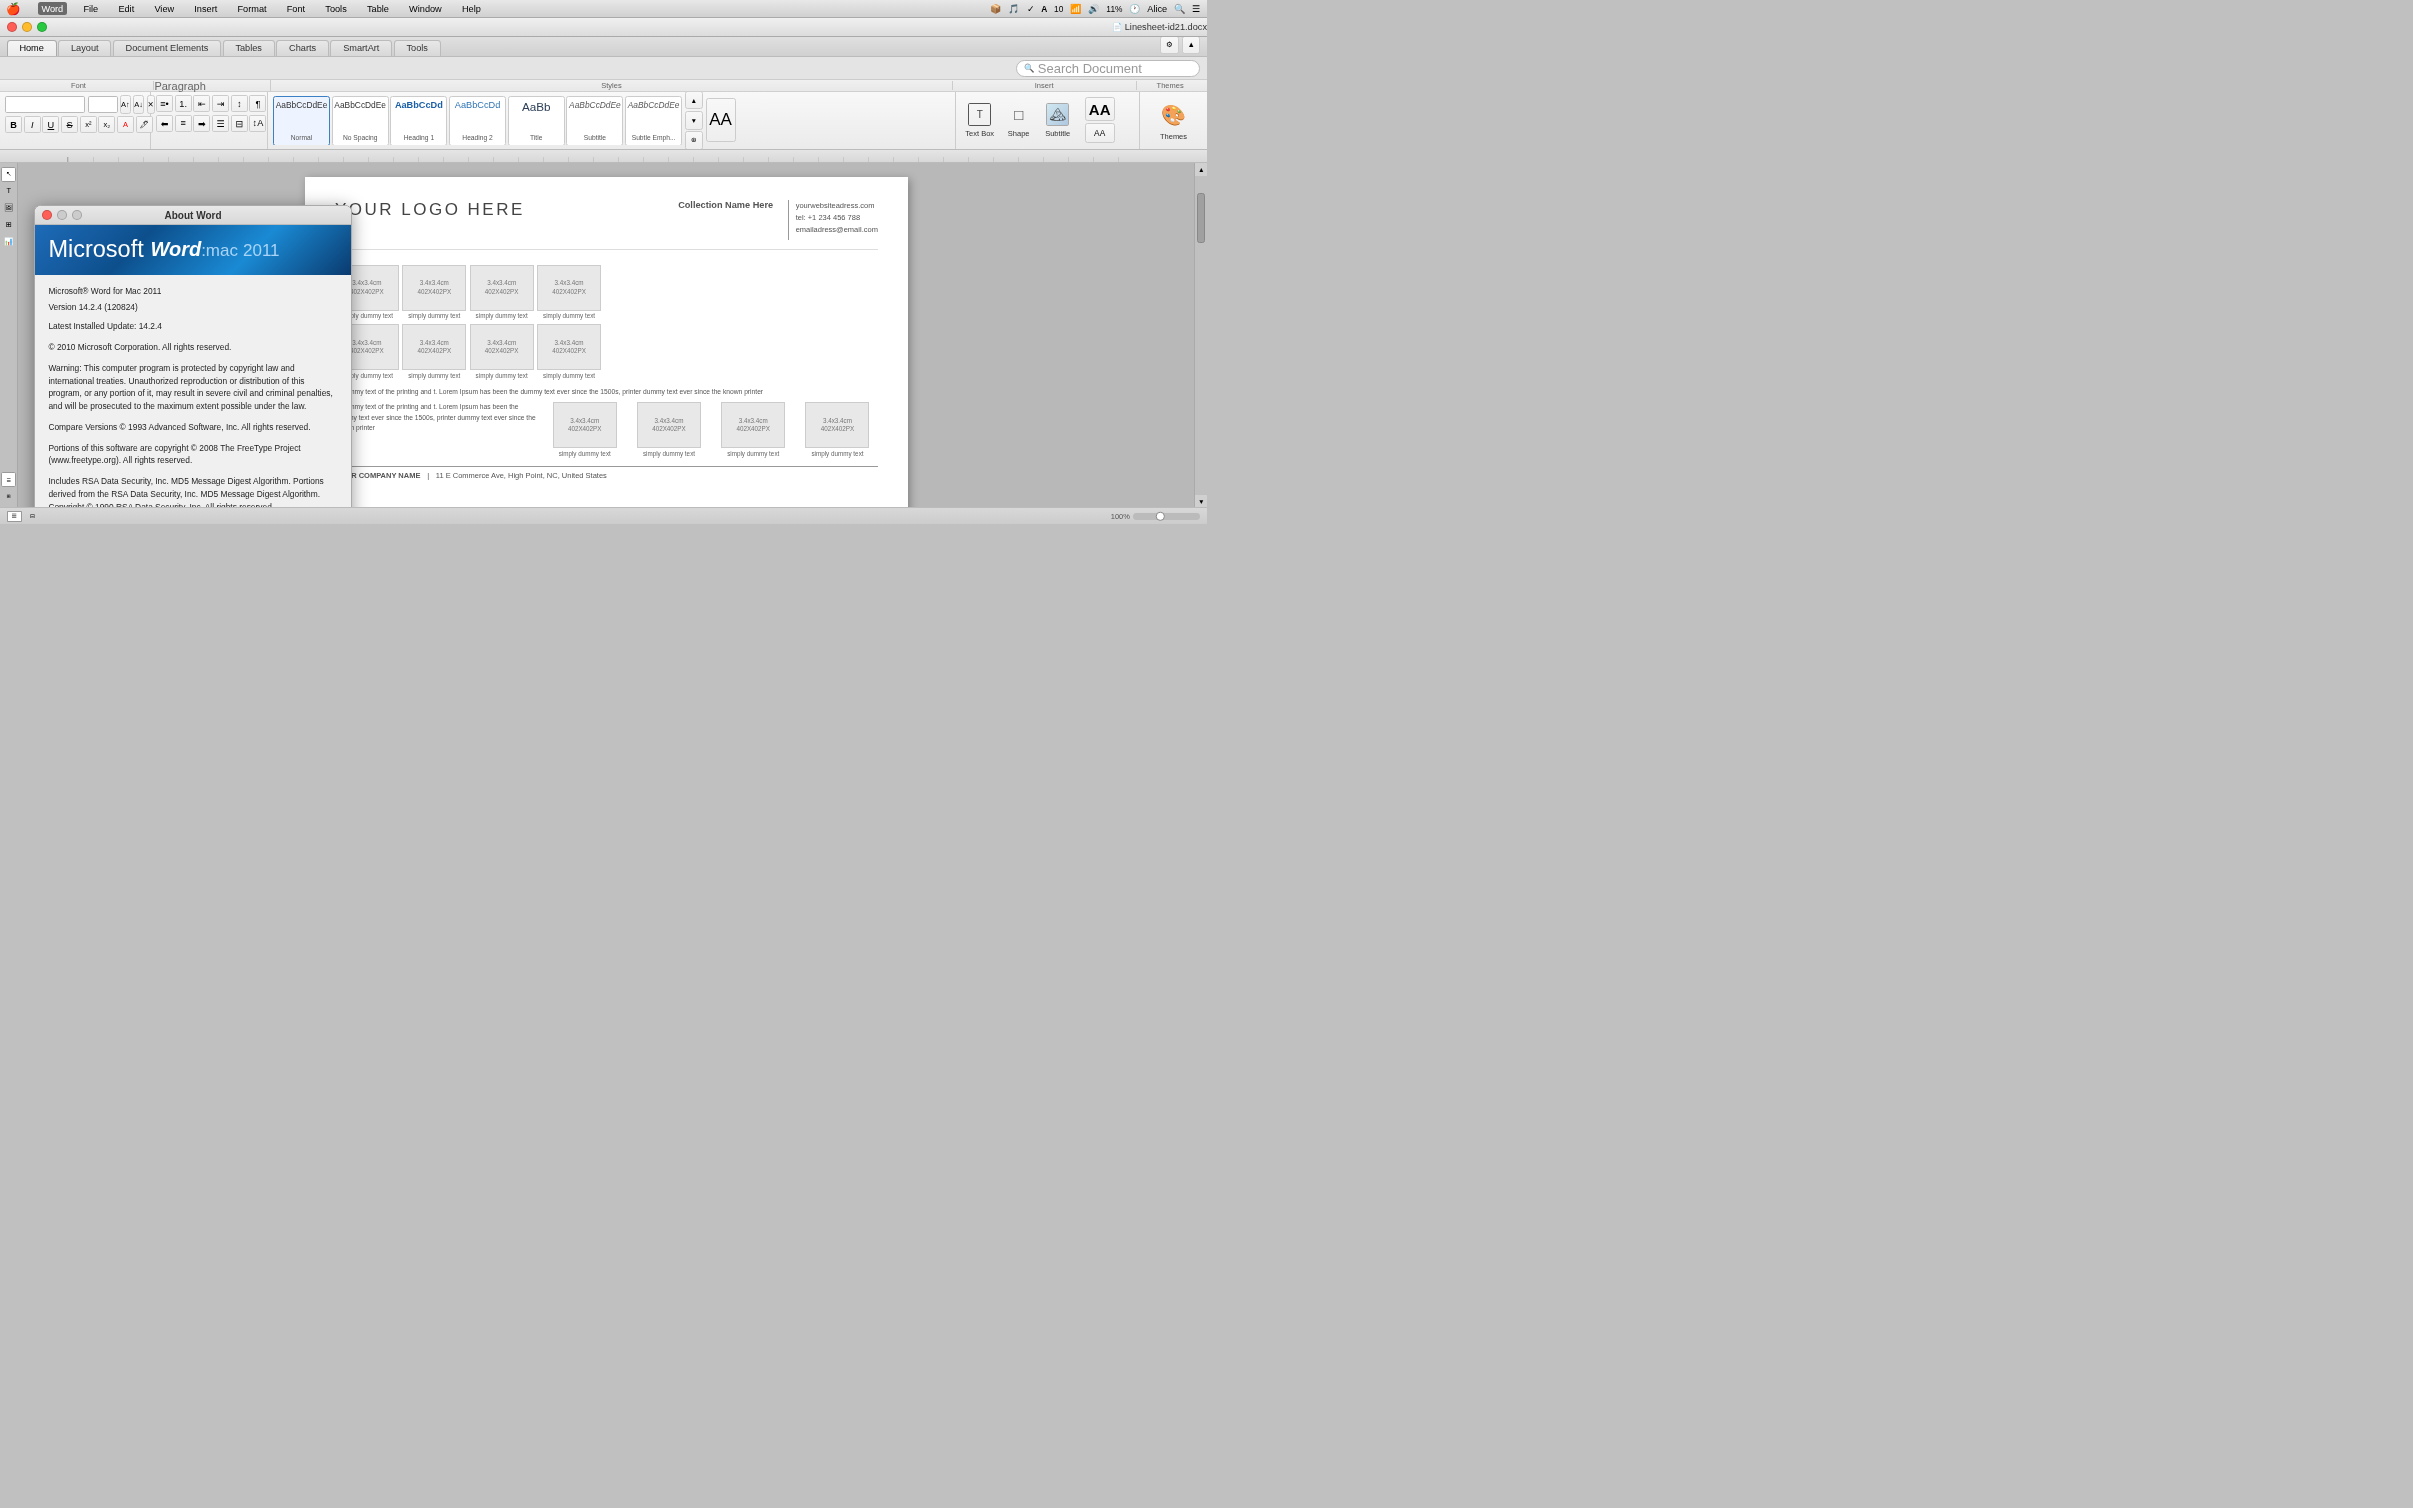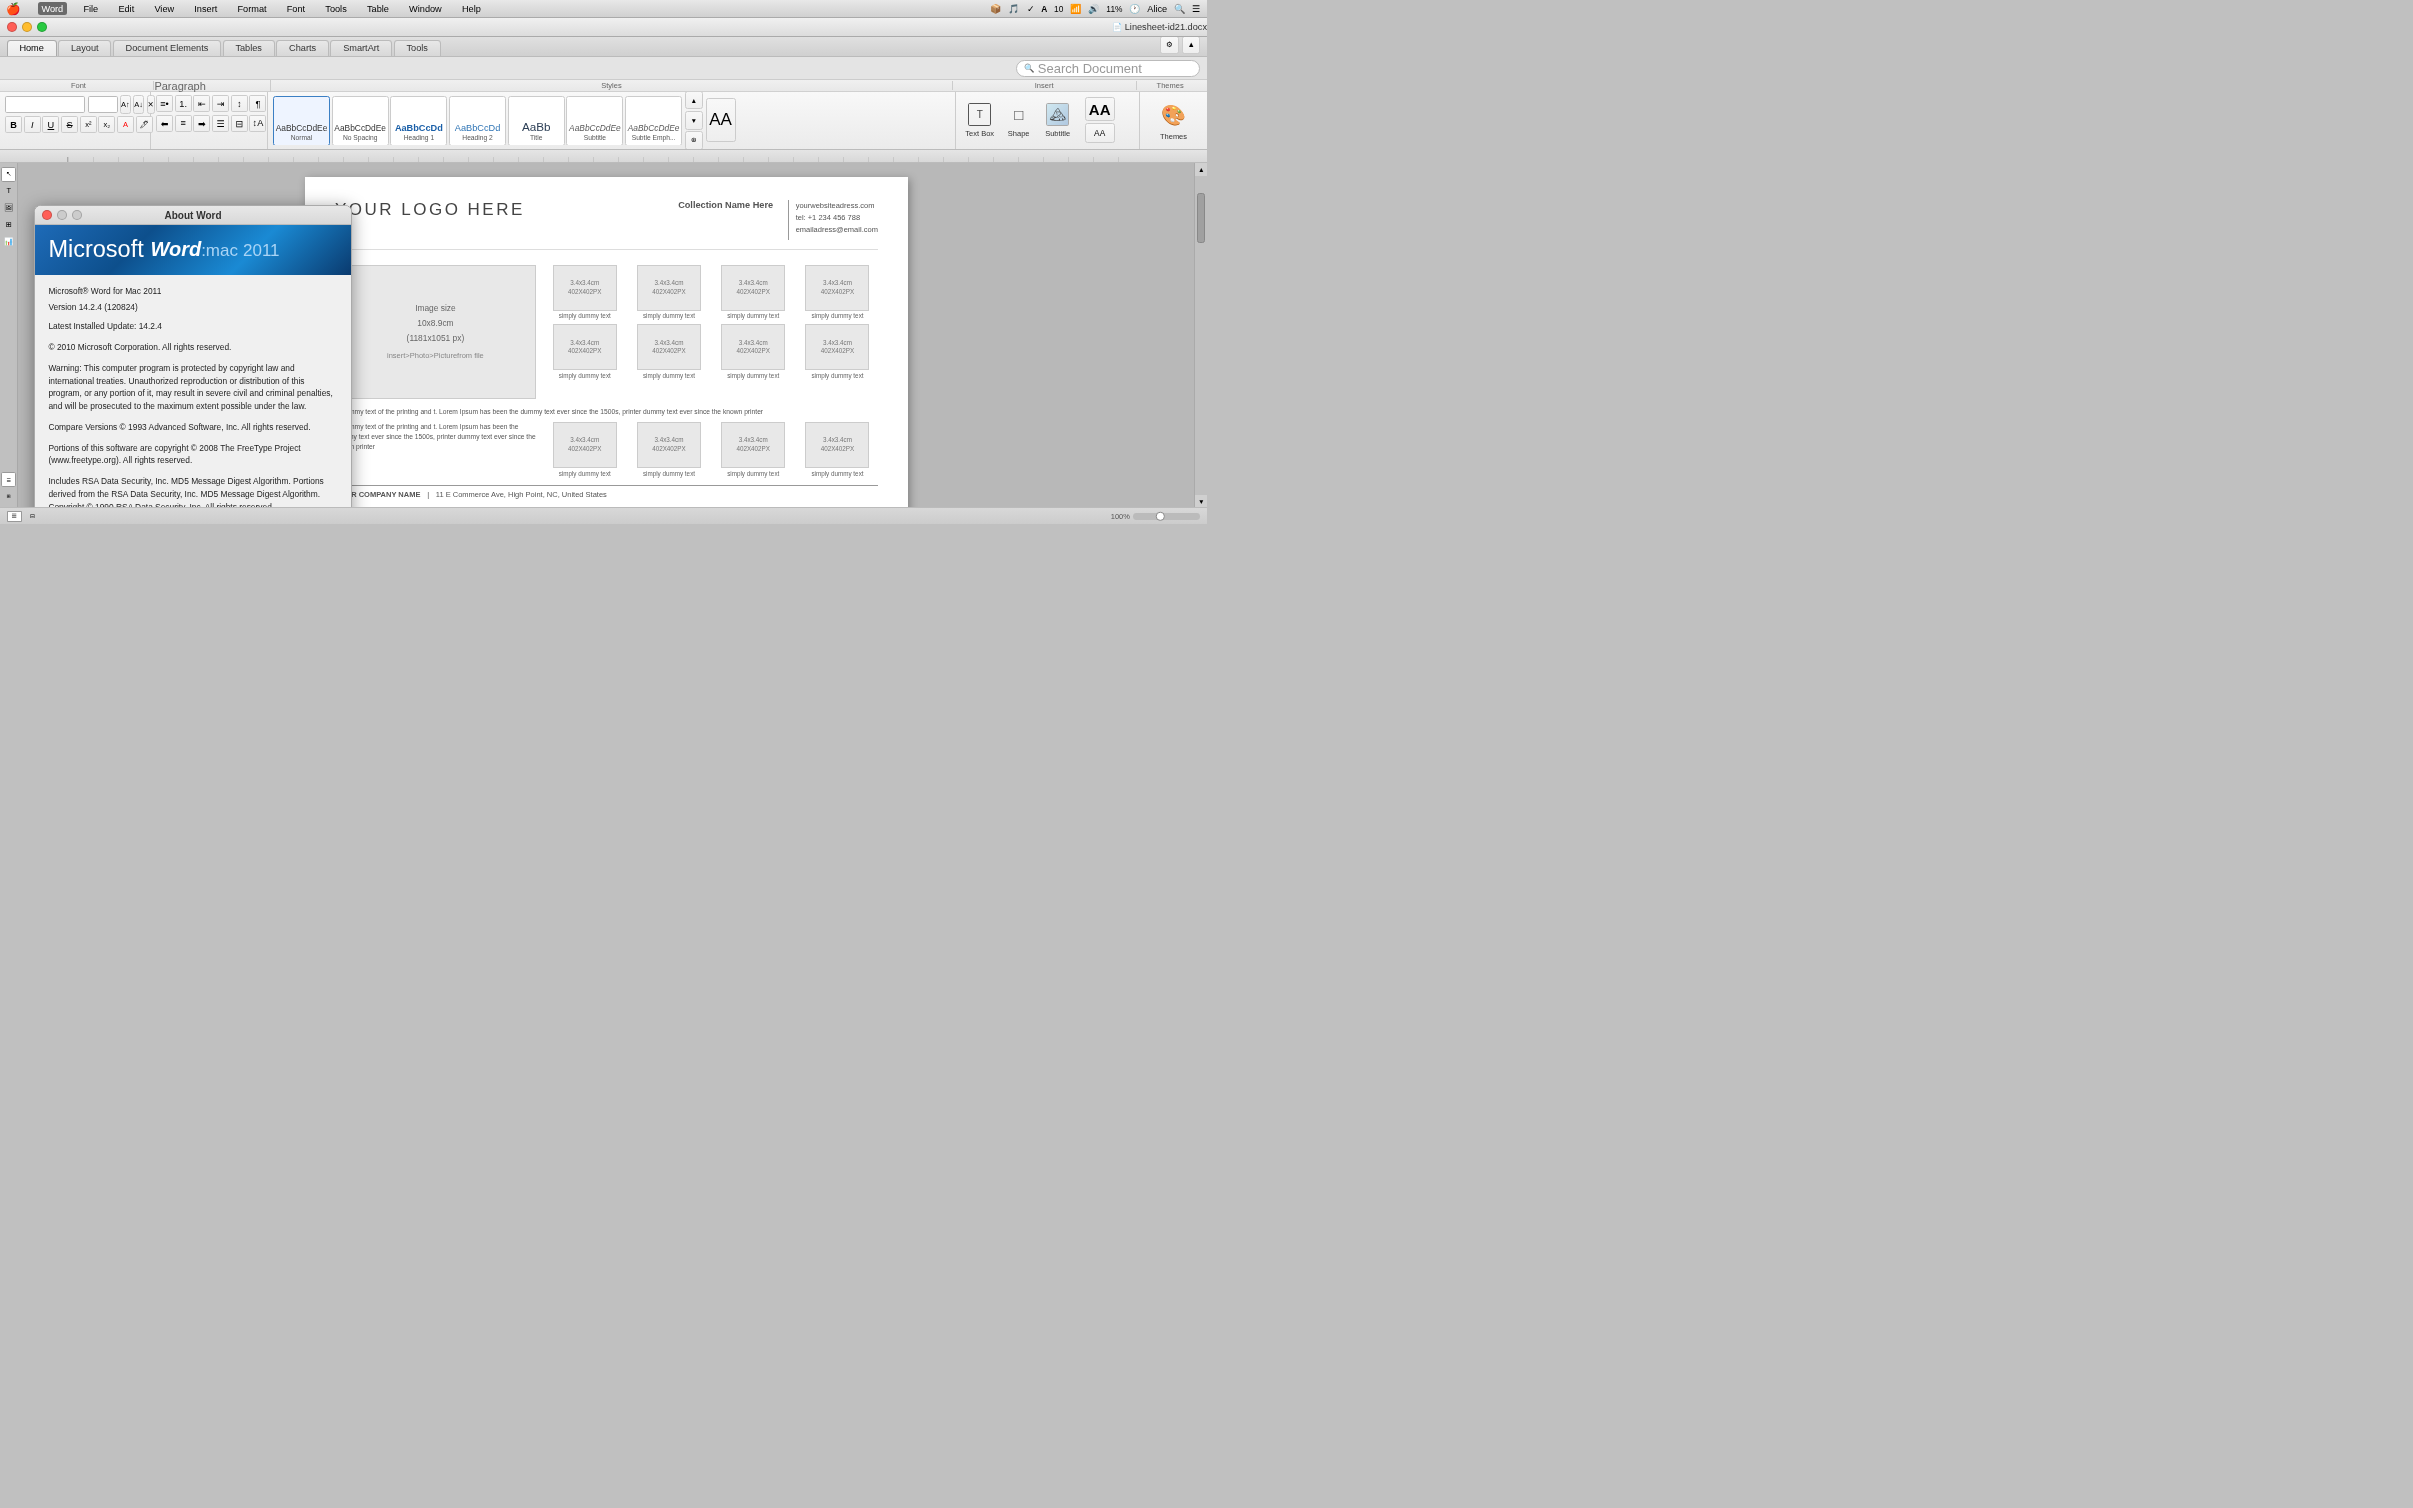--- a/index.html
+++ b/index.html
@@ -112,21 +112,21 @@
 
     
     .font-input { width: 75px; height: 17px; border: 0.8px solid #bbb; border-radius: 1.7px; padding: 0 3.4px; font-size: 9.2px; background: white; }
     .size-input { width: 32px; height: 17px; border: 0.8px solid #bbb; border-radius: 1.7px; padding: 0 3.4px; font-size: 9.2px; background: white; text-align: center; }
 
     
     .fmt-btn { background: linear-gradient(to bottom, #f8f8f8, #eee); border: 0.8px solid #ccc; border-radius: 1.7px; cursor: pointer; padding: 1.7px 4.2px; font-size: 9.2px; height: 17px; min-width: 17px; display: flex; align-items: center; justify-content: center; }
     .fmt-btn.bold { font-weight: bold; }
     .fmt-btn.italic { font-style: italic; }
     .fmt-btn.underline { text-decoration: underline; }
-    .style-preset { width: 57px; height: 50px; border: 0.8px solid #ccc; border-radius: 2.5px; background: white; cursor: pointer; display: flex; flex-direction: column; align-items: center; justify-content: flex-end; padding: 3.4px; }
+    .style-preset { width: 57px; height: 50px; border: 0.8px solid #ccc; border-radius: 2.5px; background: white; cursor: pointer; display: flex; flex-direction: column; align-items: center; justify-content: space-between; padding: 3.4px; }
     .style-preset .preview-text { font-size: 11.7px; }
     .style-preset .style-name { font-size: 6.7px; color: #555; margin-top: 1.7px; }
 
     
     .insert-icon { width: 34px; height: 42px; display: flex; flex-direction: column; align-items: center; justify-content: center; gap: 2.5px; cursor: pointer; font-size: 7.5px; color: #444; border-radius: 2.5px; }
   </style>
 </head>
 <body>
 
 <div id="menu-bar">
@@ -355,26 +355,20 @@
           <div style="font-size: 7.5px; color: #555; line-height: 1.6;">
             <div>yourwebsiteadress.com</div>
             <div>tel: +1 234 456 788</div>
             <div>emailadress@email.com</div>
           </div>
         </div>
       </div>
 
       <div style="display: grid; grid-template-columns: 201px 1fr; gap: 8.4px; margin-bottom: 8.4px;">
 
-        <div style="width: 201px; height: 134px; background: #e8e8e8; border: 0.8px solid #ccc; display: flex; flex-direction: column; align-items: center; justify-content: center; font-size: 8.4px; color: #666; text-align: center; line-height: 1.8;">
-          <div>Image size</div>
-          <div>10x8.9cm</div>
-          <div>(1181x1051 px)</div>
-          <div style="font-size: 7.5px; color: #888; margin-top: 3.4px;">insert&gt;Photo&gt;Picturefrom file</div>
-        </div>
 
         <div style="display: flex; flex-direction: column; gap: 5px;">
 
           <div style="display: grid; grid-template-columns: repeat(4, 1fr); gap: 3.4px;">
             <div style="display: flex; flex-direction: column; align-items: center;">
               <div style="width: 64px; height: 46px; background: #e8e8e8; border: 0.8px solid #ccc; display: flex; flex-direction: column; align-items: center; justify-content: center; font-size: 6.3px; color: #777; text-align: center; line-height: 1.4;">
                 <span>3.4x3.4cm</span>
                 <span>402X402PX</span>
               </div>
               <span style="font-size: 6.3px; color: #666; margin-top: 1.7px;">simply dummy text</span>

